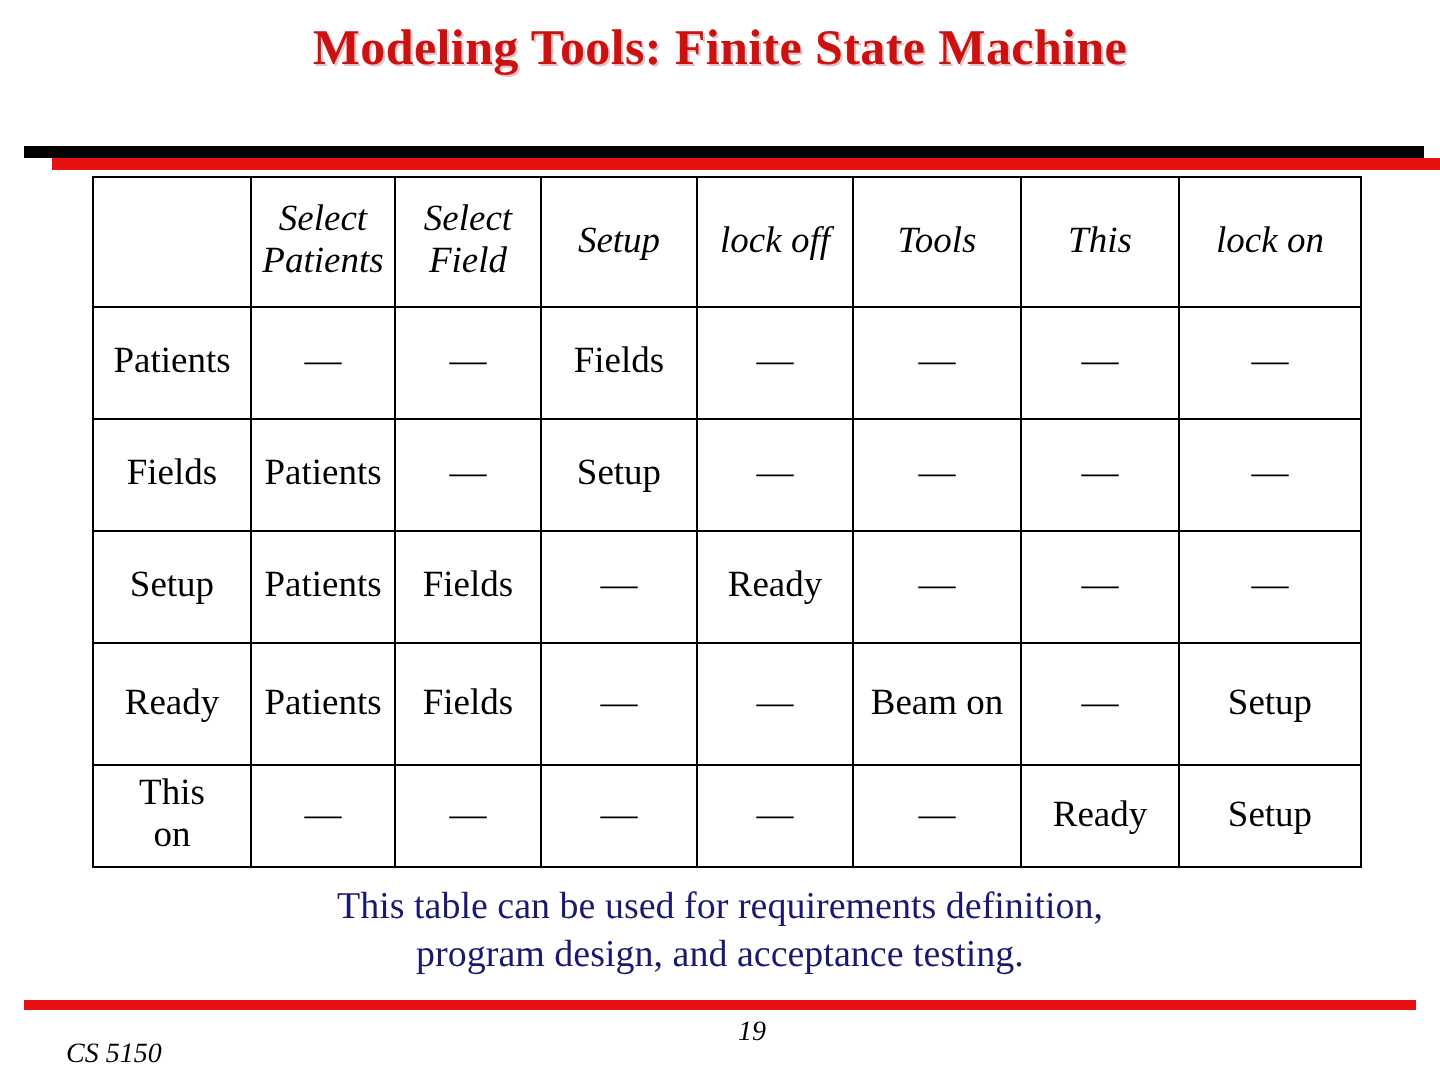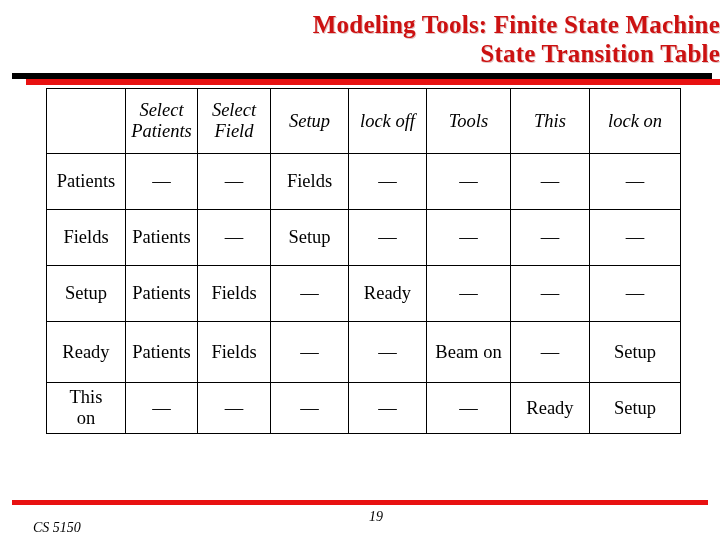--- a/index.html
+++ b/index.html
@@ -14,21 +14,21 @@
     overflow: hidden;
     position: relative;
   }
 
   
   #slide-title {
     position: absolute;
     left: 0;
     top: 10px;
     width: 720px;
-    text-align: right;
+    text-align: center;
     color: #cc1111;
     font-weight: bold;
     font-size: 25px;
     line-height: 29px;
     letter-spacing: 0.2px;
     text-shadow: 1px 1px 0 rgba(190, 120, 120, 0.45);
   }
   #slide-title .tline {
     display: block;
     white-space: nowrap;
@@ -175,21 +175,20 @@
     font-style: italic;
     font-size: 14px;
     color: #000000;
   }
 </style>
 </head>
 <body>
 
 <div id="slide-title">
   <span class="tline">Modeling Tools: Finite State Machine</span>
-  <span class="tline">State Transition Table</span>
 </div>
 
 <div id="rule-black"></div>
 <div id="rule-red"></div>
 
 <table id="transition-table">
   <colgroup>
     <col class="c-stub">
     <col class="c-1">
     <col class="c-2">
@@ -271,17 +270,19 @@
       <td class="dash">—</td>
       <td class="dash">—</td>
       <td class="dash">—</td>
       <td>Ready</td>
       <td class="last">Setup</td>
     </tr>
   </tbody>
 </table>
 
 <div id="caption">
+  <span>This table can be used for requirements definition,</span>
+  <span>program design, and acceptance testing.</span>
 </div>
 
 <div id="footer-rule"></div>
 <div id="footer-left">CS 5150</div>
 <div id="footer-page">19</div>
 
 </body></html>

